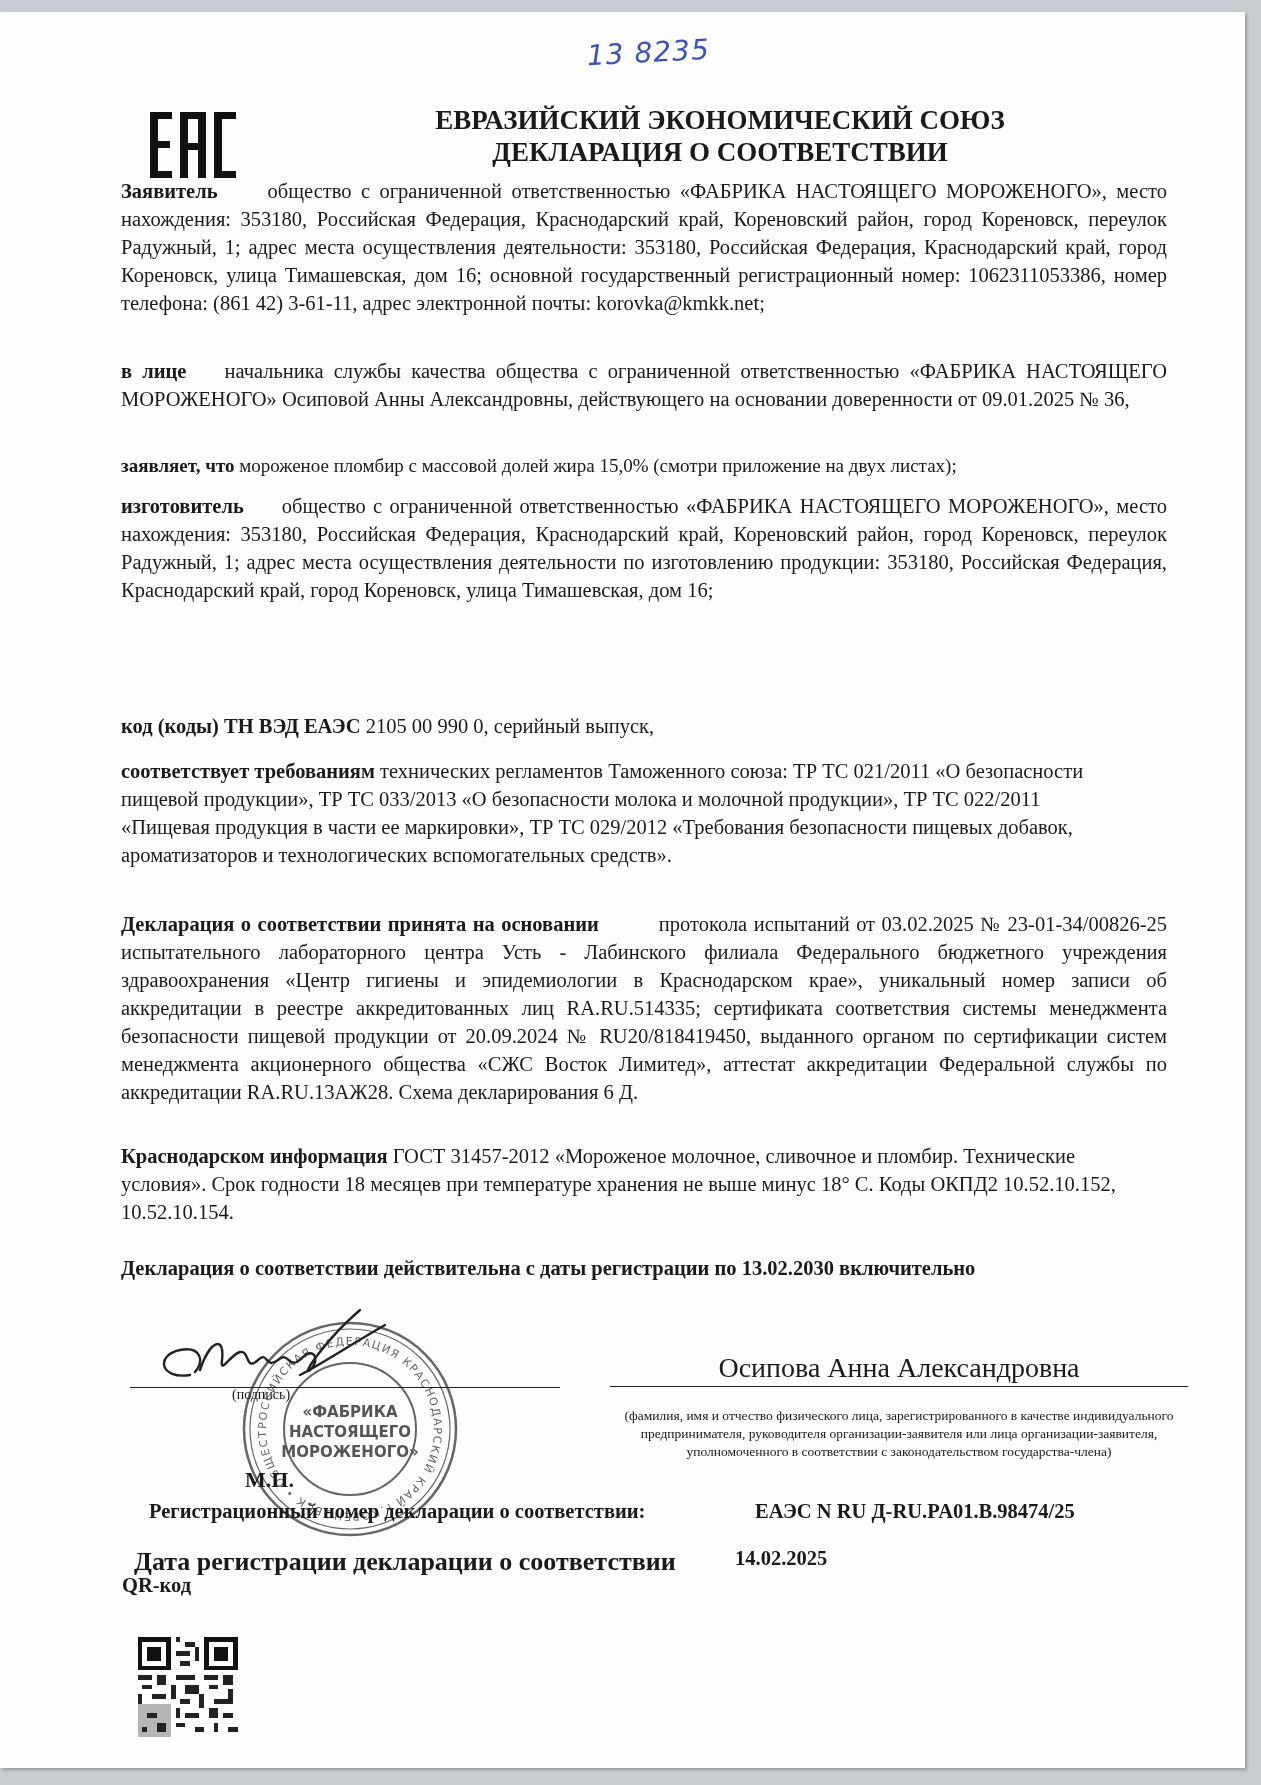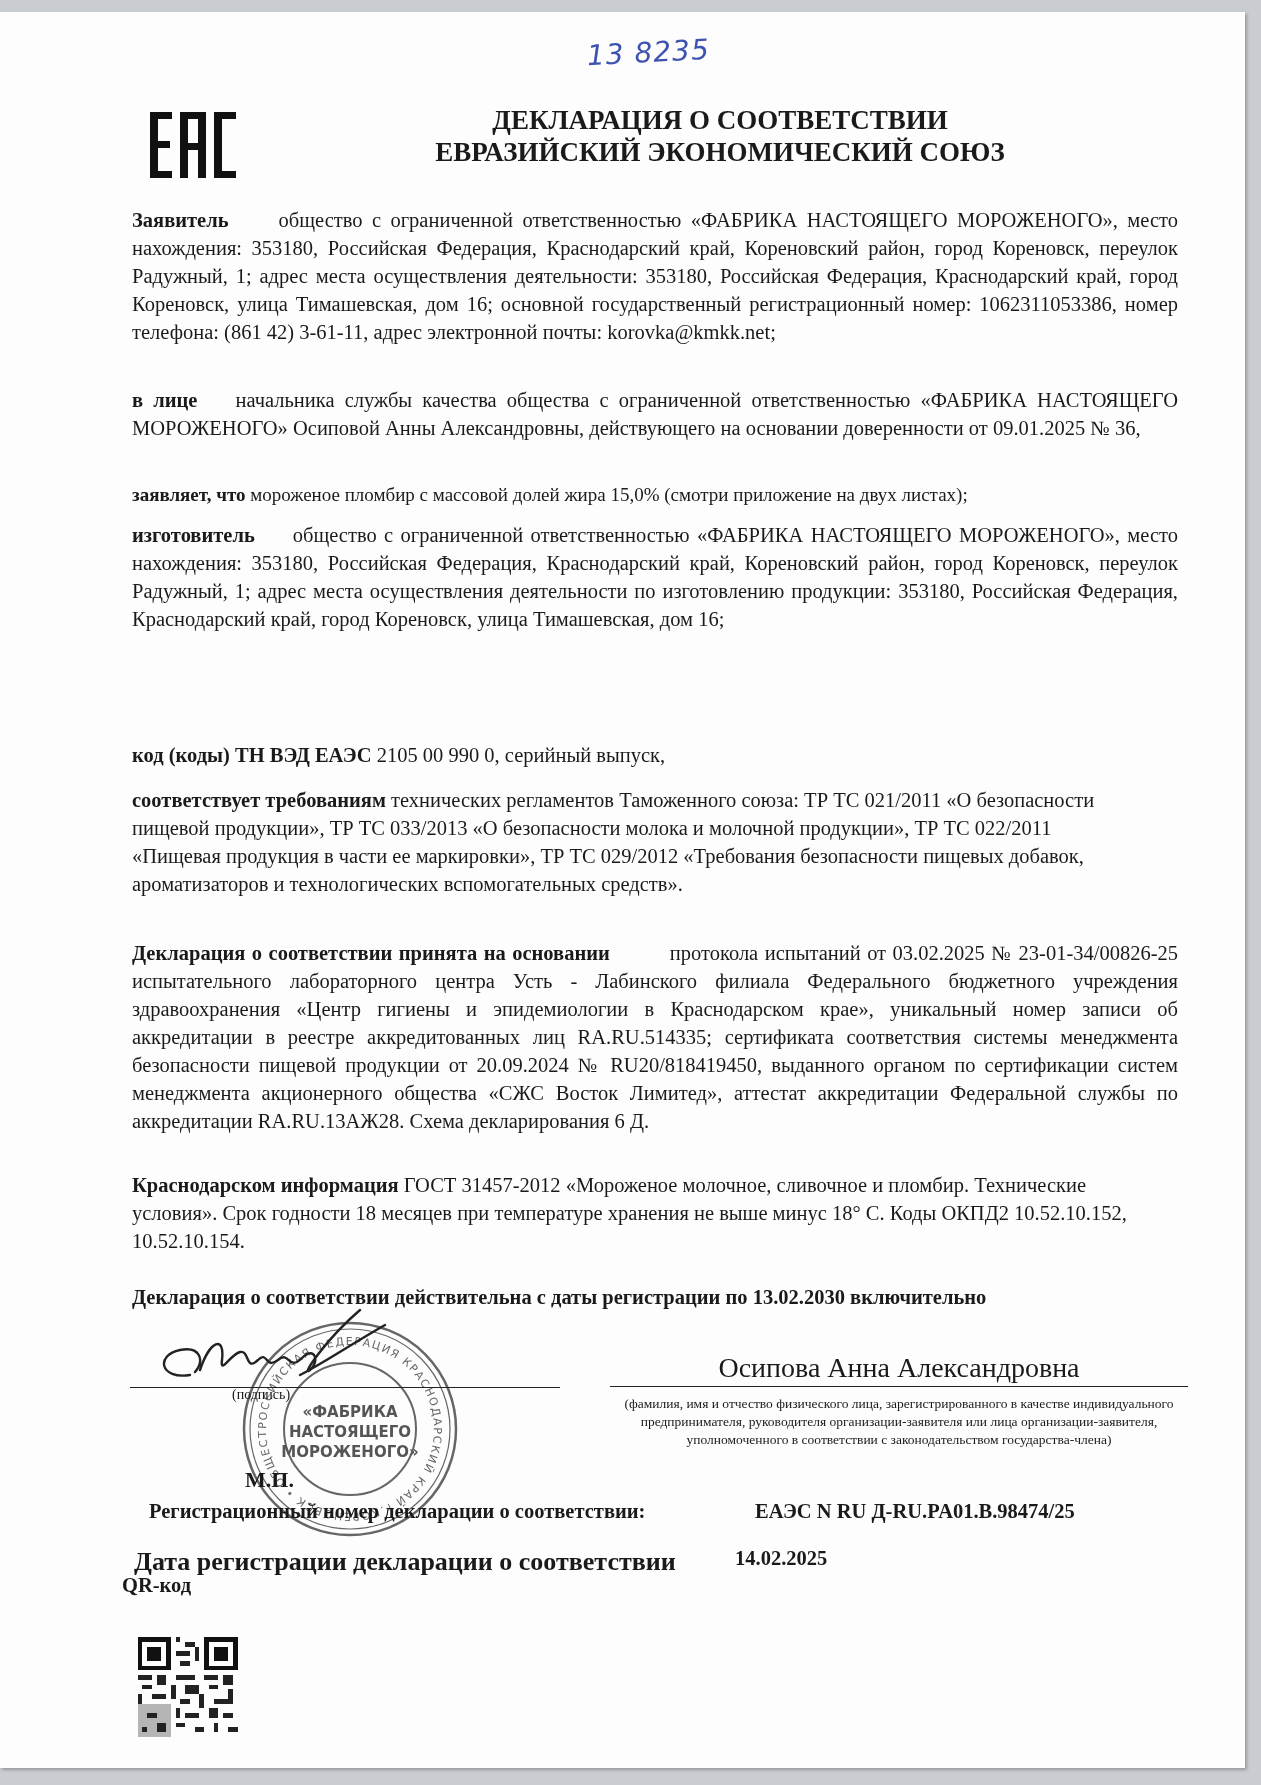--- a/index.html
+++ b/index.html
@@ -6,30 +6,30 @@
   body { width:1261px; height:1785px; background:#c9cdd2; position:relative; overflow:hidden;
          font-family:"Liberation Serif", serif; color:#1a1a1a; }
   .page { position:absolute; left:0; top:12px; width:1245px; height:1756px; background:#fdfdfd;
           box-shadow: 2px 2px 3px rgba(0,0,0,0.25); }
   .hand { position:absolute; left:587px; top:24px; font-family:"DejaVu Sans", sans-serif; font-size:28px;
           color:#3e52b0; font-style:italic; letter-spacing:1px; transform:rotate(-3deg); }
   .eac { position:absolute; left:150px; top:100px; width:86px; height:66px; }
   .eac svg { width:100%; height:100%; }
   .title { position:absolute; left:360px; top:92px; width:720px; text-align:center;
            font-weight:bold; font-size:27px; line-height:32px; }
-  .block { position:absolute; left:132px; width:1046px; font-size:20.5px; line-height:28px; text-align:justify;margin-top:29px; }
+  .block { position:absolute; left:121px; width:1046px; font-size:20.5px; line-height:28px; text-align:justify; }
   .b { font-weight:bold; }
   .gap { display:inline-block; width:50px; }
   .gap2 { display:inline-block; width:38px; }
   .gap3 { display:inline-block; width:60px; }
   .sigline { position:absolute; left:130px; top:1375px; width:430px; border-top:1.5px solid #222; }
   .sigcap { position:absolute; left:232px; top:1375px; font-size:14px; }
   .namebox { position:absolute; left:610px; top:1340px; width:578px; text-align:center; }
   .namebox .name { font-size:28px; padding-bottom:2px; border-bottom:1.5px solid #222; }
-  .namebox .cap { font-size:13.5px; line-height:18px; margin-top:8px; }
+  .namebox .cap { font-size:13.5px; line-height:18px; margin-top:20px; }
   .stamp { position:absolute; left:238px; top:1305px; width:225px; height:225px; }
   .sig { position:absolute; left:150px; top:1288px; width:250px; height:95px; }
   .mp { position:absolute; left:245px; top:1455px; font-weight:bold; font-size:22px; }
   .reg { position:absolute; left:132px; top:1488px; font-weight:bold; font-size:20.5px;margin-left:17px; }
   .regval { position:absolute; left:735px; top:1488px; font-weight:bold; font-size:20.5px;margin-left:20px; }
   .date { position:absolute; left:134px; top:1535px; font-weight:bold; font-size:26px; }
   .dateval { position:absolute; left:735px; top:1535px; font-weight:bold; font-size:20.5px; }
   .qrlabel { position:absolute; left:122px; top:1562px; font-weight:bold; font-size:20.5px; }
   .qr { position:absolute; left:135px; top:1625px; width:105px; height:100px; }
 </style>
@@ -53,22 +53,22 @@
       <rect x="30" y="0" width="26" height="7" fill="#111"></rect>
       <rect x="30" y="31" width="26" height="7" fill="#111"></rect>
 
       <rect x="64" y="0" width="8" height="66" fill="#111"></rect>
       <rect x="64" y="0" width="22" height="7" fill="#111"></rect>
       <rect x="64" y="59" width="22" height="7" fill="#111"></rect>
     </svg>
   </div>
 
   <div class="title">
+    <div>ЕВРАЗИЙСКИЙ ЭКОНОМИЧЕСКИЙ СОЮЗ</div>
     <div>ДЕКЛАРАЦИЯ О СООТВЕТСТВИИ</div>
-    <div>ЕВРАЗИЙСКИЙ ЭКОНОМИЧЕСКИЙ СОЮЗ</div>
   </div>
 
   <div class="block" style="top:165px;">
     <span class="b">Заявитель</span><span class="gap"></span><span>общество с ограниченной ответственностью «ФАБРИКА НАСТОЯЩЕГО МОРОЖЕНОГО», место нахождения: 353180, Российская Федерация, Краснодарский край, Кореновский район, город Кореновск, переулок Радужный, 1; адрес места осуществления деятельности: 353180, Российская Федерация, Краснодарский край, город Кореновск, улица Тимашевская, дом 16; основной государственный регистрационный номер: 1062311053386, номер телефона: (861 42) 3-61-11, адрес электронной почты: korovka@kmkk.net;</span>
   </div>
 
   <div class="block" style="top:345px;">
     <span class="b">в лице</span><span class="gap2"></span><span>начальника службы качества общества с ограниченной ответственностью «ФАБРИКА НАСТОЯЩЕГО МОРОЖЕНОГО» Осиповой Анны Александровны, действующего на основании доверенности от 09.01.2025 № 36,</span>
   </div>
 

